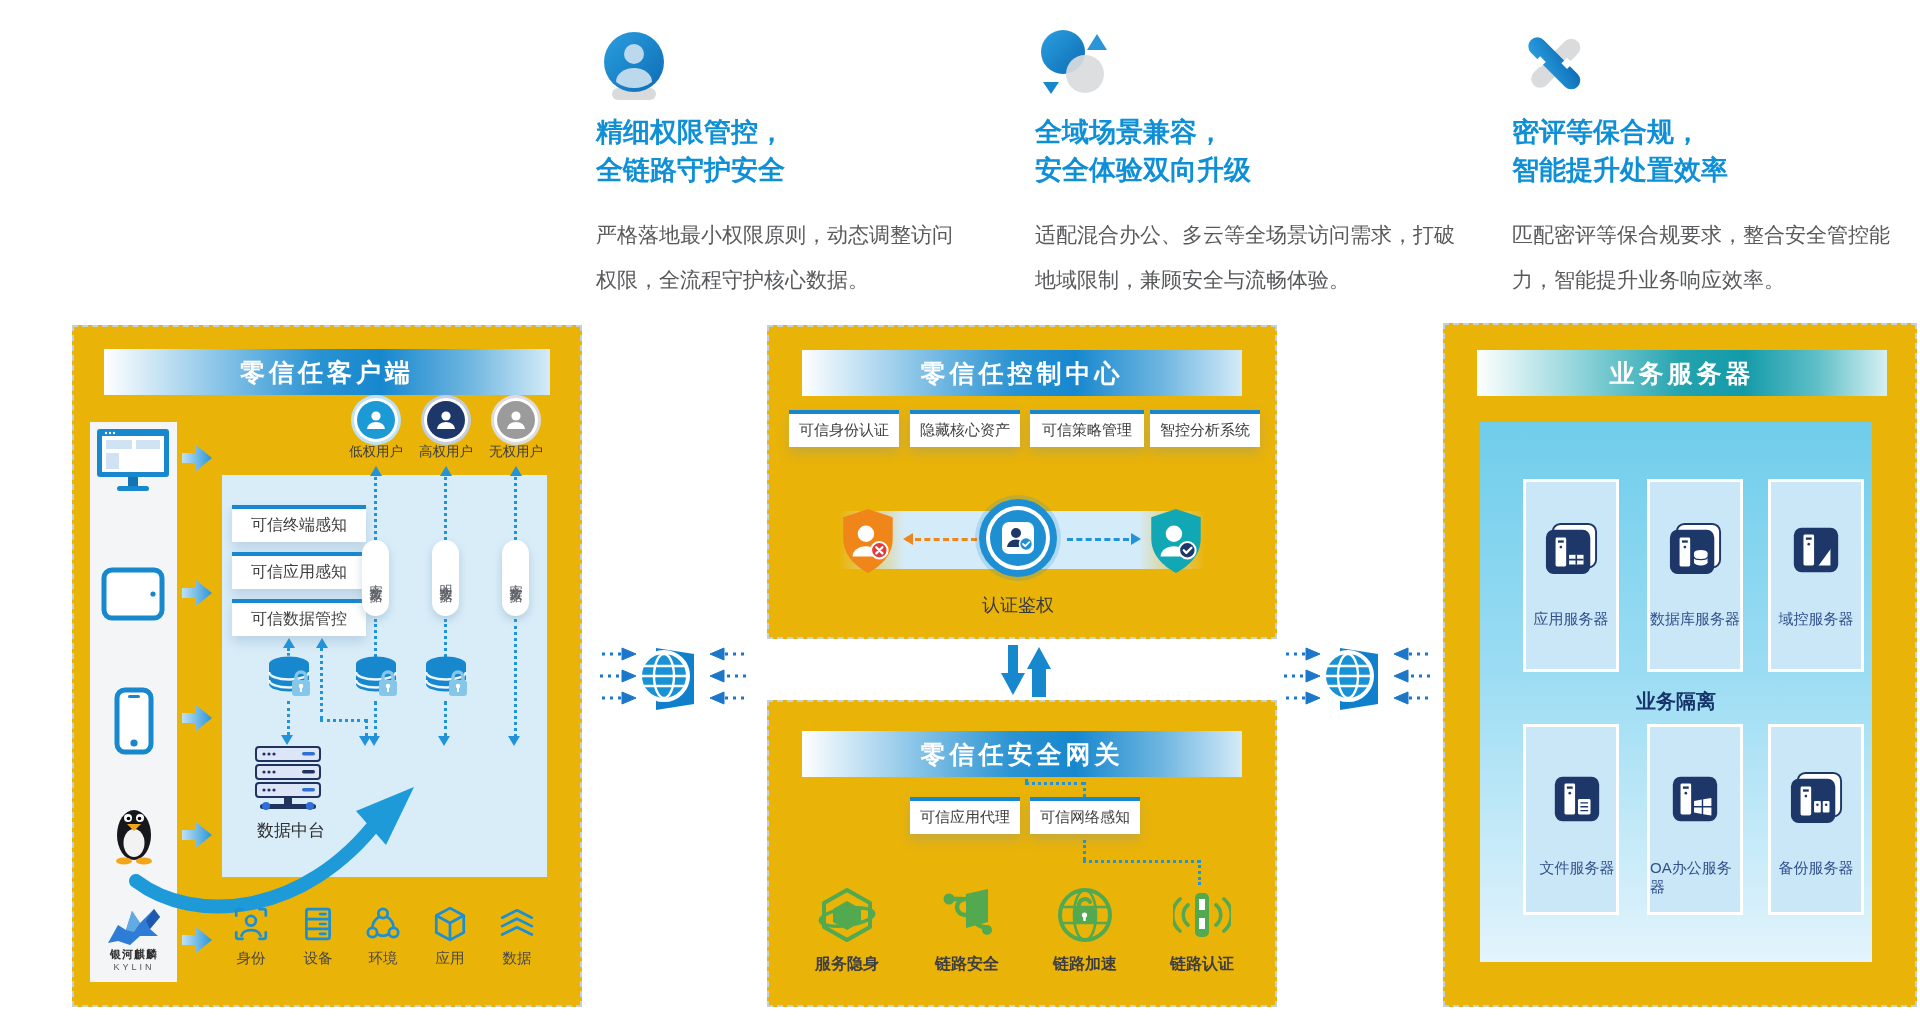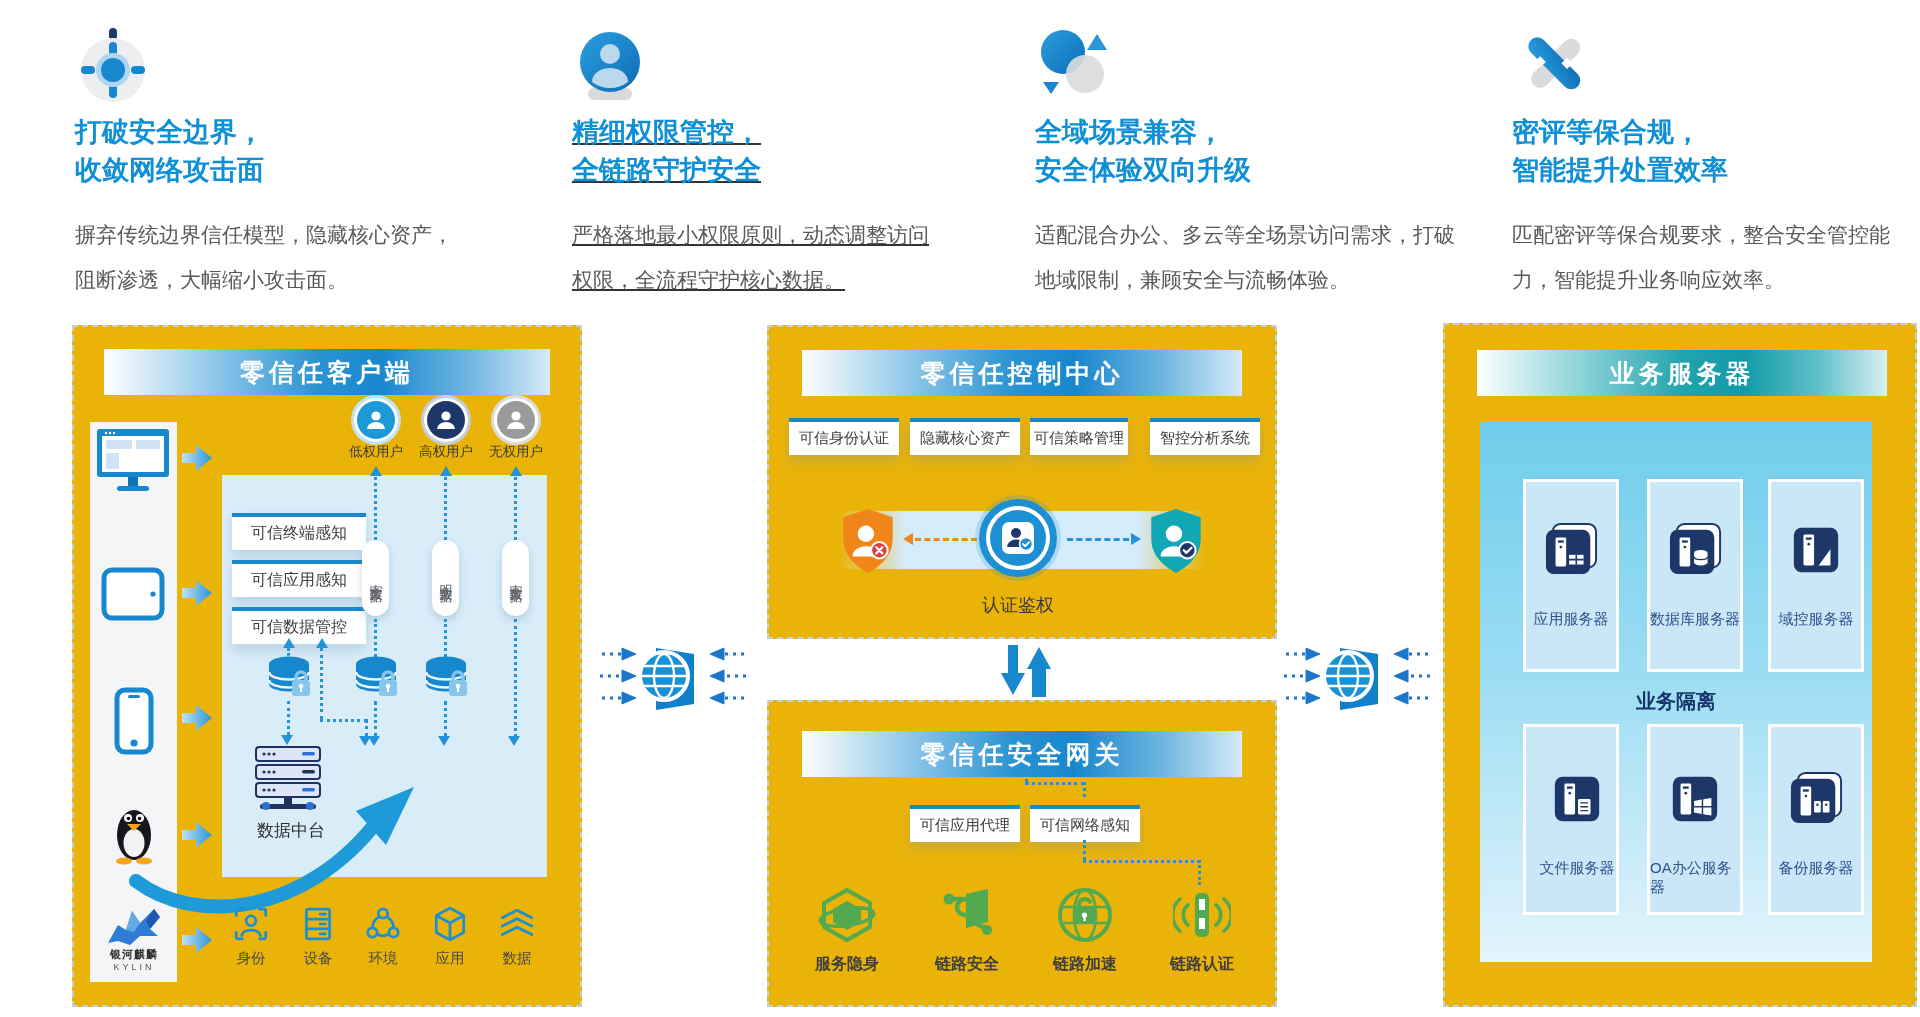--- a/index.html
+++ b/index.html
@@ -12,21 +12,21 @@
   .f-t{font-size:27px;font-weight:bold;color:#0e8fd6;line-height:1.4;}
   .f-body{font-size:21px;color:#58595b;line-height:2.15;margin-top:22px;}
   
   .panel{position:absolute;border:2px dashed #c6d0d8;background:#eab308;}
   .banner{position:absolute;height:46px;display:flex;align-items:center;justify-content:center;
           color:#fff;font-size:25px;font-weight:bold;letter-spacing:4px;}
   .banner.blue{background:linear-gradient(90deg,#ffffff 0%,#8cc6e8 25%,#2a93d2 48%,#1787ce 62%,#6fb6e0 82%,#d5ebf8 100%);}
   .banner.teal{background:linear-gradient(90deg,#ffffff 0%,#8fd4da 25%,#23a3ae 50%,#139aa8 65%,#5fbfc8 83%,#d8f0f2 100%);}
   .mcard{position:absolute;background:#fff;border-top:4px solid #1787ce;height:33px;
          box-shadow:0 6px 12px rgba(110,145,175,.30);display:flex;align-items:center;justify-content:center;
-         font-size:16px;color:#3d3d3d;margin-top:8px;}
+         font-size:16px;color:#3d3d3d;}
   
   .vl{position:absolute;width:0;border-left:3px dotted #2293d8;}
   .hl{position:absolute;height:0;border-top:3px dotted #2293d8;}
   .tu{position:absolute;width:0;height:0;border-left:6px solid transparent;border-right:6px solid transparent;border-bottom:10px solid #2293d8;}
   .td{position:absolute;width:0;height:0;border-left:6px solid transparent;border-right:6px solid transparent;border-top:10px solid #2293d8;}
   .pill{position:absolute;width:27px;height:76px;background:#fff;border-radius:14px;
         box-shadow:0 4px 9px rgba(110,145,175,.35);display:flex;align-items:center;justify-content:center;
         writing-mode:vertical-rl;font-size:13px;color:#5c6066;letter-spacing:2px;}
   .avatar{position:absolute;width:38px;height:38px;border-radius:50%;display:flex;align-items:center;justify-content:center;}
   .avlabel{position:absolute;width:78px;text-align:center;font-size:13.5px;color:#3a3a3a;}
@@ -61,39 +61,22 @@
         <stop offset="0" stop-color="#bfe0f4"></stop>
           <stop offset="1" stop-color="#2a96d8"></stop>
       </linearGradient>
       <linearGradient id="bg1" x1="0" y1="0" x2="1" y2="1">
         <stop offset="0" stop-color="#2b9fe0"></stop>
           <stop offset="1" stop-color="#0d6cb5"></stop>
       </linearGradient>
     </defs>
   </svg>
 
-  <div class="feature" style="left:75px;width:395px;">
-    <div class="f-icon">
-      <svg width="76" height="80" viewBox="0 0 76 80">
-        <rect x="34" y="2" width="8" height="12" rx="4" fill="#1d3768"></rect>
-        <circle cx="38" cy="44" r="32" fill="#eceef0"></circle>
-        <rect x="34" y="16" width="8" height="14" rx="4" fill="#1787ce"></rect>
-        <rect x="34" y="58" width="8" height="14" rx="4" fill="#1787ce"></rect>
-        <rect x="6" y="40" width="14" height="8" rx="4" fill="#1787ce"></rect>
-        <rect x="56" y="40" width="14" height="8" rx="4" fill="#1787ce"></rect>
-        <circle cx="38" cy="44" r="17" fill="#aed6ef"></circle>
-        <circle cx="38" cy="44" r="12" fill="#1787ce"></circle>
-      </svg>
-    </div>
-    <div class="f-t">打破安全边界，</div>
-    <div class="f-t">收敛网络攻击面</div>
-    <div class="f-body">摒弃传统边界信任模型，隐藏核心资产，阻断渗透，大幅缩小攻击面。</div>
-  </div>
-
-  <div class="feature" style="left:572px;width:375px;text-decoration:underline;">
+
+  <div class="feature" style="left:596px;width:375px;">
     <div class="f-icon">
       <svg width="76" height="80" viewBox="0 0 76 80">
         <rect x="16" y="62" width="44" height="12" rx="6" fill="#d8dadc"></rect>
         <circle cx="38" cy="36" r="30" fill="url(#bg1)"></circle>
         <circle cx="38" cy="28" r="10" fill="#bcd8ec"></circle>
         <path d="M20,56 a18,14 0 0 1 36,0 a30,30 0 0 1 -36,0 z" fill="#bcd8ec"></path>
       </svg>
     </div>
     <div class="f-t">精细权限管控，</div>
     <div class="f-t">全链路守护安全</div>
@@ -394,21 +377,21 @@
           <polygon points="126,54 112,60 126,66"></polygon>
       </g>
     </svg>
   </div>
 
   <div class="panel" style="left:767px;top:325px;width:506px;height:310px;">
     <div class="banner blue" style="left:33px;top:23px;width:440px;">零信任控制中心</div>
 
     <div class="mcard" style="left:20px;top:83px;width:110px;font-size:15px;">可信身份认证</div>
     <div class="mcard" style="left:141px;top:83px;width:110px;font-size:15px;">隐藏核心资产</div>
-    <div class="mcard" style="left:261px;top:83px;width:98px;font-size:15px;">可信策略管理</div>
+    <div class="mcard" style="left:261px;top:83px;width:114px;font-size:15px;">可信策略管理</div>
     <div class="mcard" style="left:381px;top:83px;width:110px;font-size:15px;">智控分析系统</div>
 
     <div class="band" style="left:70px;top:184px;width:366px;height:58px;"></div>
 
     <div class="abs" style="left:70px;top:180px;">
       <svg width="58" height="68" viewBox="0 0 56 66">
         <path d="M28,2 L52,10 V30 C52,46 42,56 28,64 C14,56 4,46 4,30 V10 Z" fill="#f08519"></path>
         <circle cx="26" cy="26" r="8" fill="#fff"></circle>
         <path d="M13,48 a13,10 0 0 1 26,0 z" fill="#fff"></path>
         <circle cx="39" cy="42" r="8" fill="#e23b3b" stroke="#fff" stroke-width="2"></circle>

